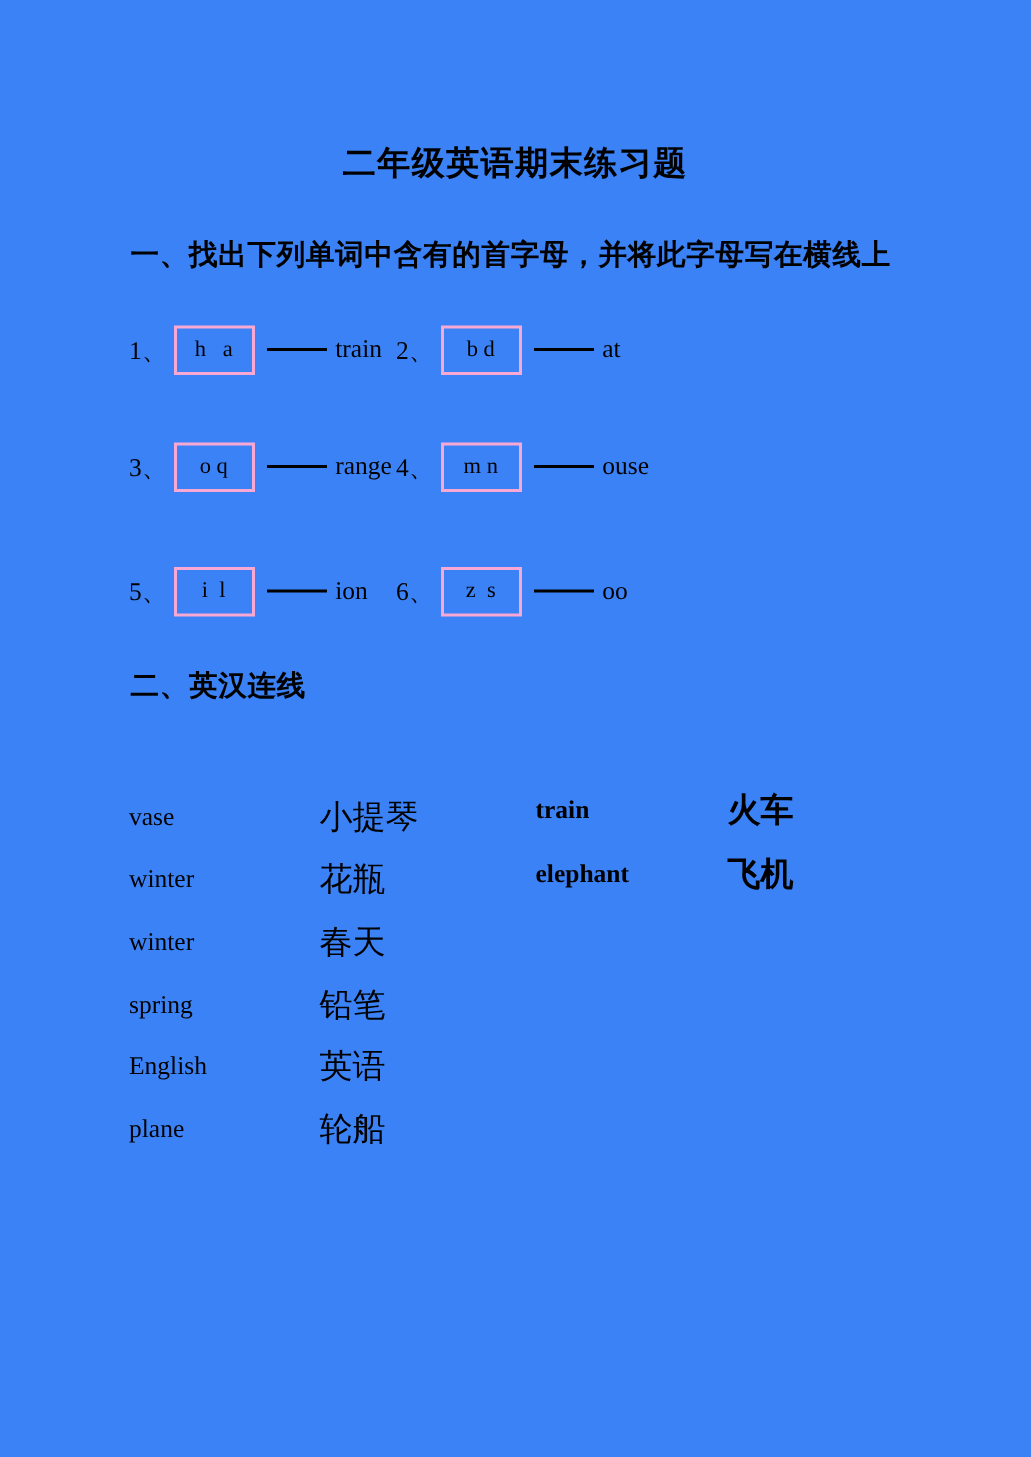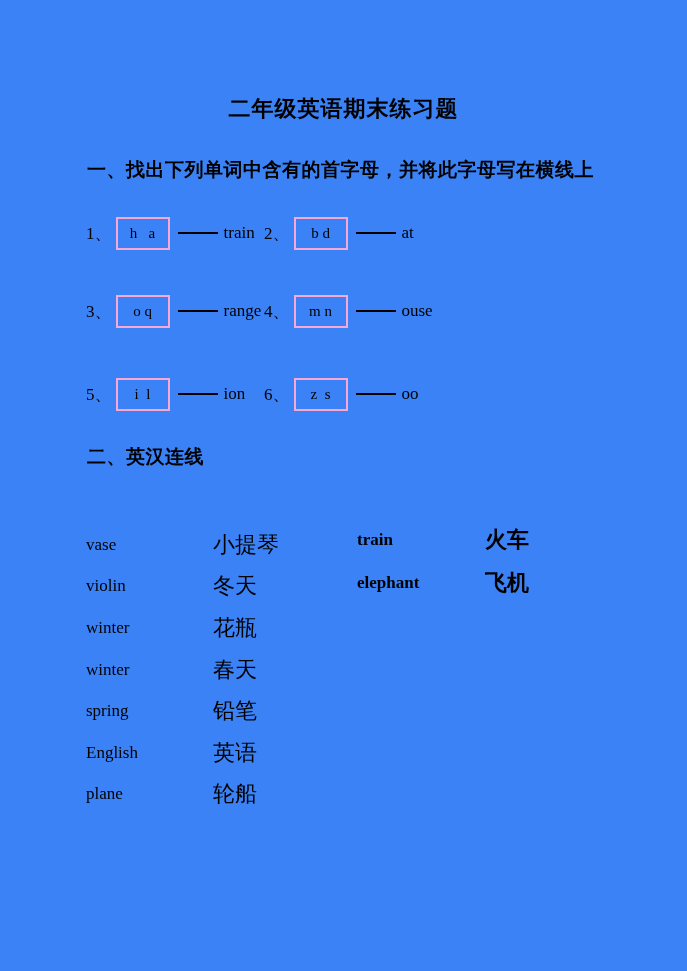--- a/index.html
+++ b/index.html
@@ -138,24 +138,20 @@
   </div>
 
   <h2 class="heading heading-2">二、英汉连线</h2>
 
   <div class="match-col match-col-left">
     <div class="match-row">
       <span class="en">vase</span>
       <span class="zh">小提琴</span>
     </div>
     <div class="match-row">
-      <span class="en">violin</span>
-      <span class="zh">冬天</span>
-    </div>
-    <div class="match-row">
       <span class="en">winter</span>
       <span class="zh">花瓶</span>
     </div>
     <div class="match-row">
       <span class="en">winter</span>
       <span class="zh">春天</span>
     </div>
     <div class="match-row">
       <span class="en">spring</span>
       <span class="zh">铅笔</span>

